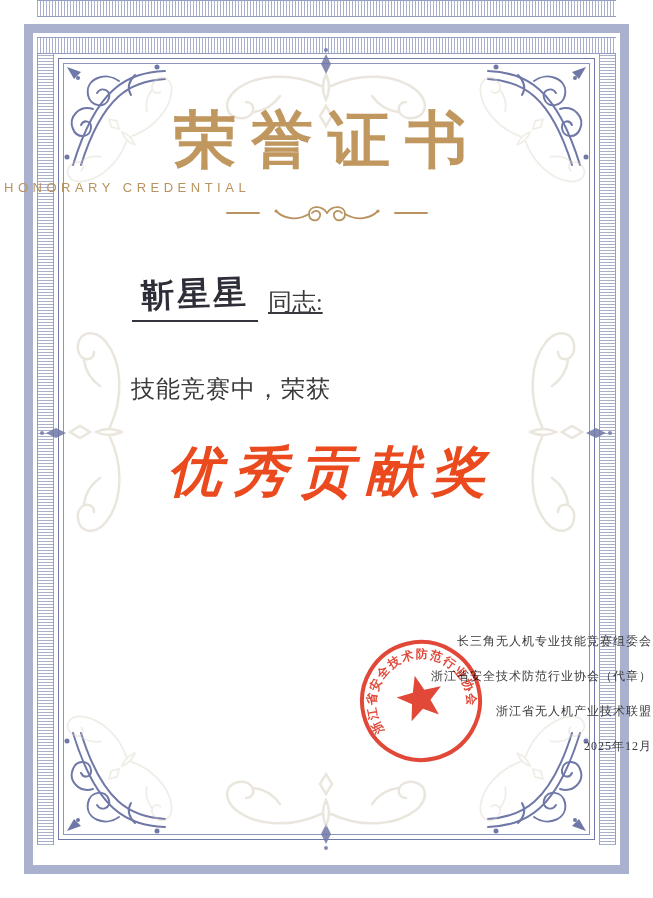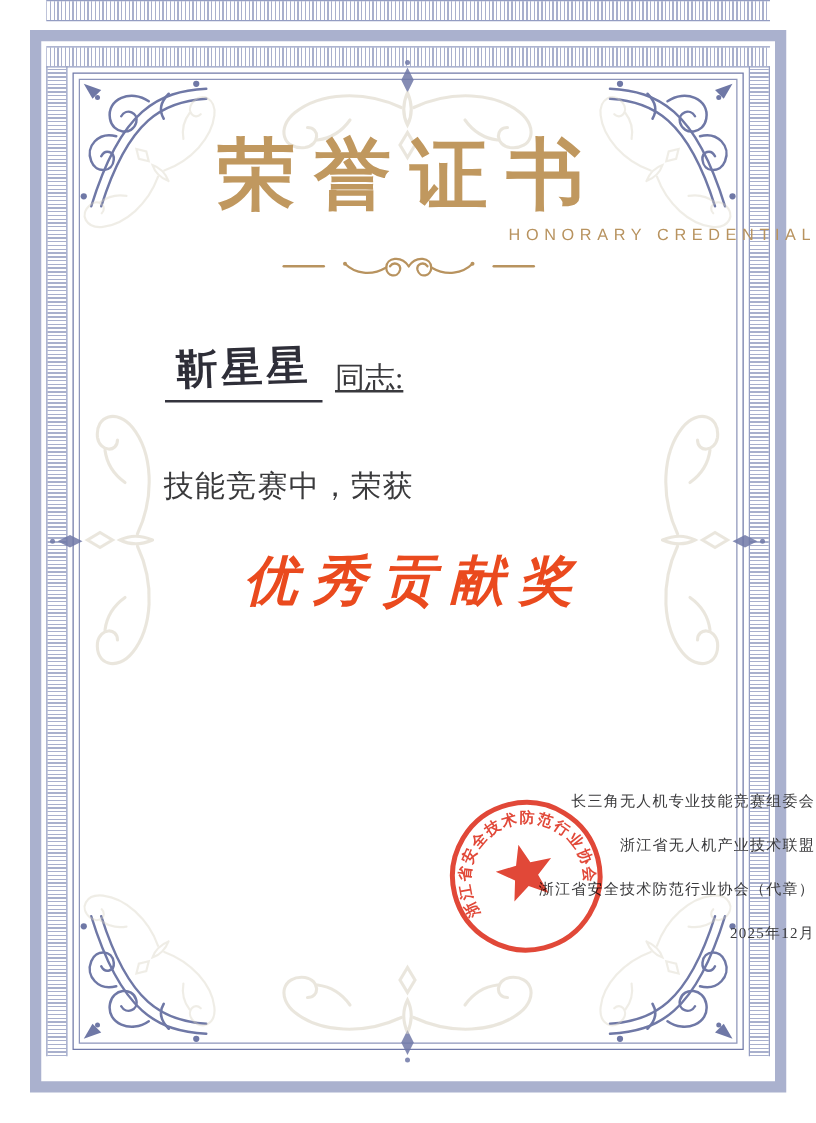--- a/index.html
+++ b/index.html
@@ -37,34 +37,34 @@
   .wm-cbl{left:-10px;top:728px;transform:rotate(45deg) scale(.7);}
   .wm-cbr{left:402px;top:728px;transform:rotate(-45deg) scale(.7);}
   .finial{position:absolute;width:16px;height:32px;opacity:.85;}
   .fin-top{left:318px;top:46px;transform:rotate(180deg);}
   .fin-bottom{left:318px;top:820px;}
   .fin-left{left:46px;top:417px;transform:rotate(90deg);}
   .fin-right{left:590px;top:417px;transform:rotate(-90deg);}
   
   .title{position:absolute;left:0;right:0;top:98px;text-align:center;
     font-size:62px;font-weight:bold;letter-spacing:15px;padding-left:3px;color:#c0985f;}
-  .subtitle{position:absolute;left:0;right:0;top:180px;text-align:right;
+  .subtitle{position:absolute;left:0;right:0;top:180px;text-align:left;
     font-family:"Liberation Sans","DejaVu Sans",sans-serif;
     font-size:13px;letter-spacing:4.5px;padding-left:4px;color:#b8935f;}
   .divider{position:absolute;left:0;right:0;top:201px;display:flex;justify-content:center;align-items:center;gap:12px;}
   .dline{display:inline-block;width:34px;height:2px;background:#b8935f;border-radius:1px;}
   .name-row{position:absolute;left:132px;top:272px;display:flex;align-items:flex-end;}
   .name-wrap{display:inline-block;min-width:122px;text-align:center;border-bottom:2.5px solid #34343e;padding:0 2px 3px;}
   .name{display:inline-block;font-size:33px;font-weight:600;letter-spacing:3px;color:#2e2e38;transform:rotate(-2deg);}
   .honorific{font-size:24px;margin-left:10px;padding-bottom:4px;color:#39393d;text-decoration:underline;}
   .body-line{position:absolute;font-size:24px;letter-spacing:1px;color:#3a3a3c;}
   .body1{left:178px;top:333px;}
   .body2{left:131px;top:373px;}
   .award{position:absolute;left:0;right:0;top:436px;text-align:center;
-    font-size:43px;font-weight:bold;font-style:italic;letter-spacing:12px;padding-left:12px;color:#ea4a1e;}
+    font-size:54px;font-weight:bold;font-style:italic;letter-spacing:12px;padding-left:12px;color:#ea4a1e;}
   .closing{left:131px;top:522px;}
   .footer{position:absolute;left:182px;width:470px;top:624px;text-align:right;
     font-size:12px;line-height:35px;letter-spacing:1px;color:#3a3a3c;}
   
   .seal{position:absolute;left:356px;top:636px;width:130px;height:130px;
     transform:rotate(-14deg);opacity:.88;mix-blend-mode:multiply;}
 </style>
 </head>
 <body>
 
@@ -177,22 +177,22 @@
       <span class="name">靳星星</span>
     </span>
     <span class="honorific">同志:</span>
   </div>
 
   <div class="body-line body2">技能竞赛中，荣获</div>
   <div class="award">优秀贡献奖</div>
 
   <div class="footer">
     <div>长三角无人机专业技能竞赛组委会</div>
+    <div>浙江省安全技术防范行业协会（代章）</div>
     <div>浙江省无人机产业技术联盟</div>
-    <div>浙江省安全技术防范行业协会（代章）</div>
     <div>2025年12月</div>
   </div>
 
   <svg class="seal" viewBox="0 0 130 130">
     <circle cx="65" cy="65" r="59" fill="none" stroke="#dd2e1c" stroke-width="4"></circle>
     <polygon fill="#dd2e1c" points="65,39 70.9,54.9 87.8,55.6 74.5,66.1 79.1,82.4 65,73 50.9,82.4 55.5,66.1 42.2,55.6 59.1,54.9"></polygon>
     <defs>
         <path id="sealArc" d="M 23,87 A 46,46 0 1 1 107,87" fill="none"></path>
       </defs>
     <text font-size="12" fill="#dd2e1c" letter-spacing="1.5" font-family="Liberation Serif, DejaVu Serif, serif" font-weight="bold">

